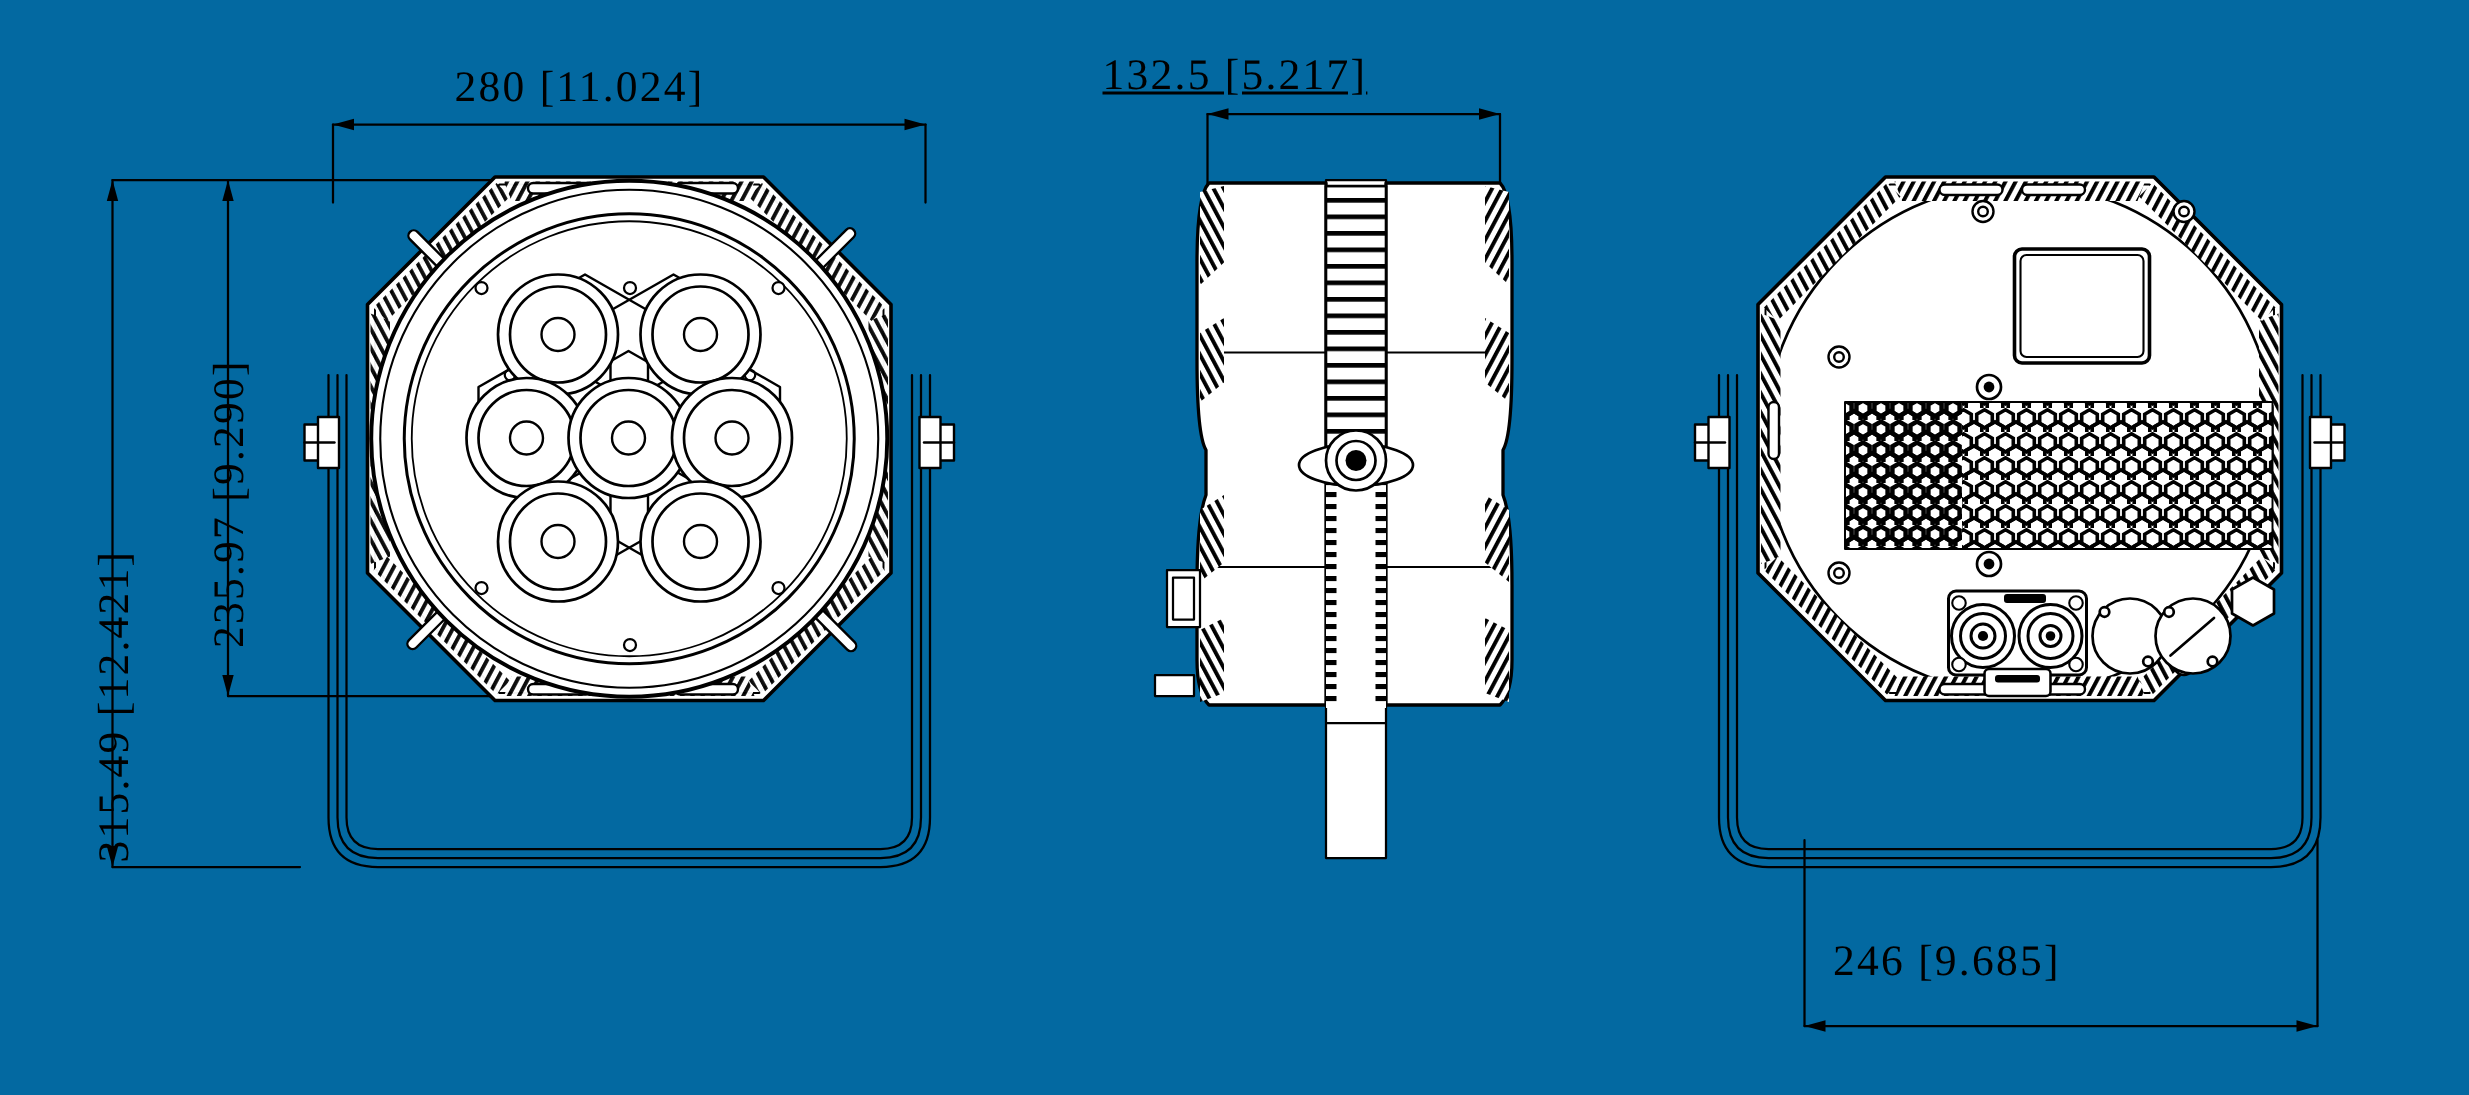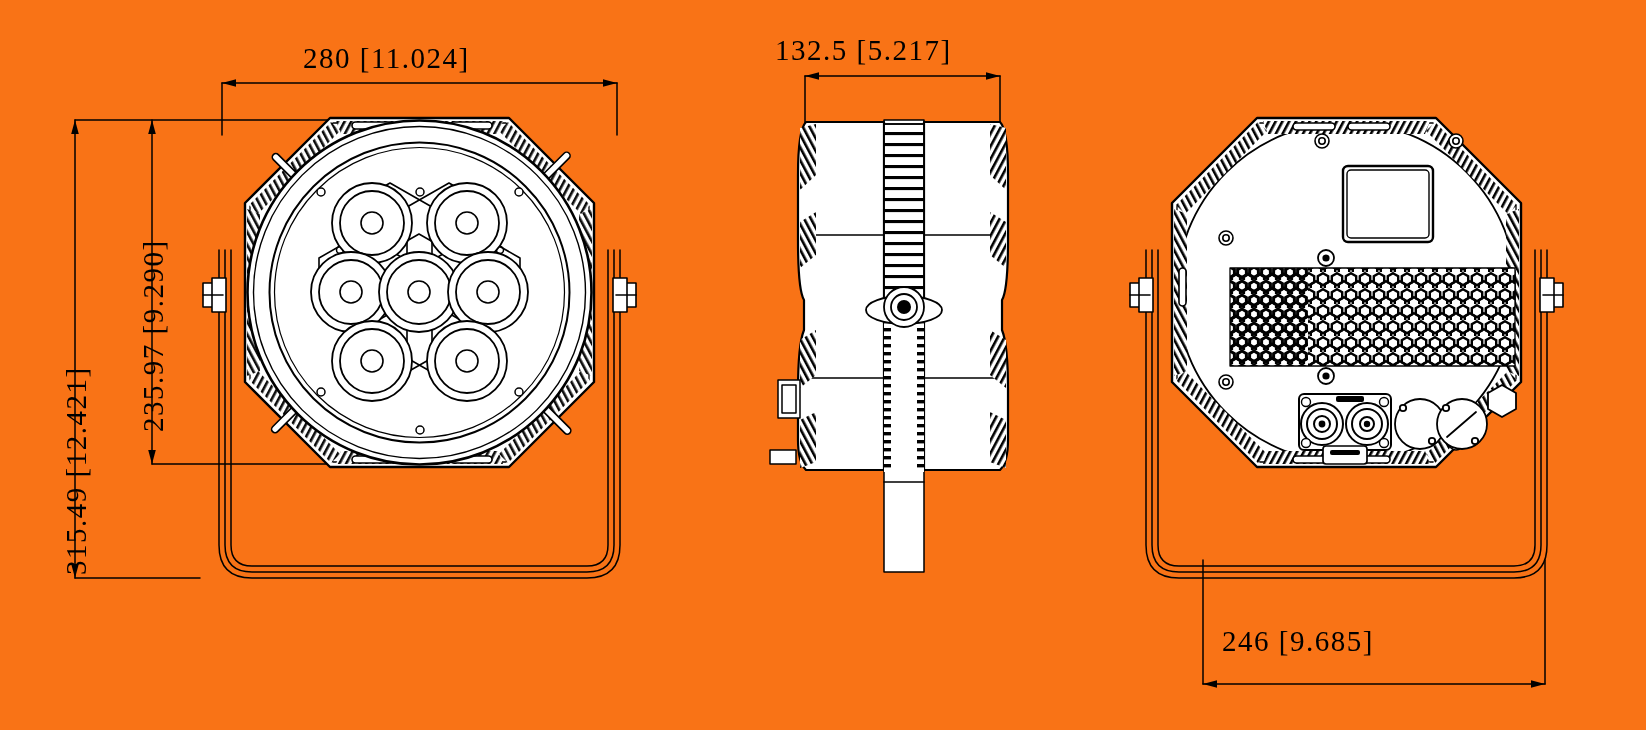--- a/index.html
+++ b/index.html
@@ -2,21 +2,21 @@
 <html><head>
 <meta charset="utf-8">
 <title>LED PAR Technical Drawing</title>
 <style>
   html,body{margin:0;padding:0;background:#ffffff;}
   body{
     width:1646px;height:730px;overflow:hidden;
     font-family:"Liberation Serif","DejaVu Serif",serif;
     color:#000;
   }
-  #sheet{position:relative;width:1646px;height:730px;background:#f97316;}
+  #sheet{position:relative;width:1646px;height:730px;background:#0369a1;}
   svg.draw{position:absolute;left:0;top:0;width:1646px;height:730px;}
 
   .dimtext{
     position:absolute;
     font-family:"Liberation Serif","DejaVu Serif",serif;
     font-size:29px;
     letter-spacing:1.5px;
     color:#000;
     white-space:nowrap;
     line-height:1;
@@ -411,17 +411,17 @@
 
     </g>
   </svg>
 
   <div class="dimtext" style="left:303px; top:44px;">280  [11.024]</div>
 
   <div class="dimtext rot90" style="left:62px; top:575px;">315.49  [12.421]</div>
 
   <div class="dimtext rot90" style="left:139px; top:432px;">235.97  [9.290]</div>
 
-  <div class="dimtext" style="left:775px; top:36px;">132.5  [5.217]</div>
+  <div class="dimtext" style="left:735px; top:36px;text-decoration:underline;">132.5  [5.217]</div>
 
   <div class="dimtext" style="left:1222px; top:608px;margin-top:19px;">246  [9.685]</div>
 
 </div>
 
 </body></html>

